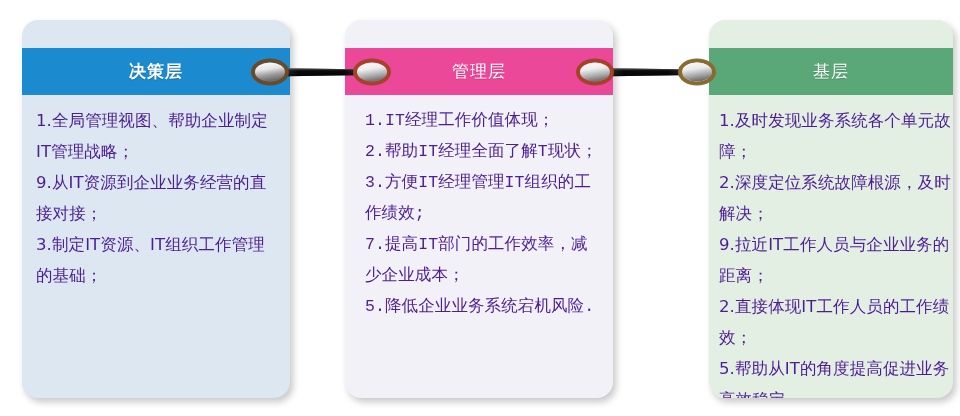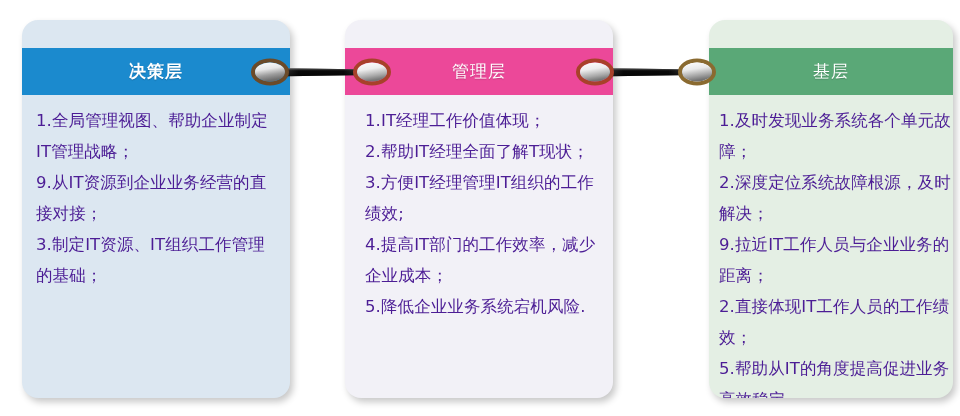--- a/index.html
+++ b/index.html
@@ -72,21 +72,21 @@
 
   
   #card-management {
     left: 345px; top: 20px; width: 268px; height: 378px;
     background: #f2f1f7;
   }
   #card-management .card-header {
     top: 28px; height: 47px; background: #ec4899;
   }
   #card-management .card-body {
-    top: 85px; padding: 0 14px 0 20px;
+    top: 85px; padding: 0 14px 0 20px; font-family: Liberation Mono, monospace;
   }
 
   
   #card-frontline {
     left: 670px; top: 20px; width: 244px; height: 378px;
     background: #e4efe4;
     margin-left: 39px;
   }
   #card-frontline .card-header {
     top: 28px; height: 47px; background: #5aa877;
@@ -121,21 +121,21 @@
   </div>
 
   <div class="card" id="card-management">
     <div class="card-header">
       <span class="card-title">管理层</span>
     </div>
     <div class="card-body">
       <p>1.IT经理工作价值体现；</p>
       <p>2.帮助IT经理全面了解T现状；</p>
       <p>3.方便IT经理管理IT组织的工作绩效;</p>
-      <p>4.提高IT部门的工作效率，减少企业成本；</p>
+      <p>7.提高IT部门的工作效率，减少企业成本；</p>
       <p>5.降低企业业务系统宕机风险.</p>
     </div>
   </div>
 
   <div class="card" id="card-frontline">
     <div class="card-header">
       <span class="card-title">基层</span>
     </div>
     <div class="card-body">
       <p>1.及时发现业务系统各个单元故障；</p>

